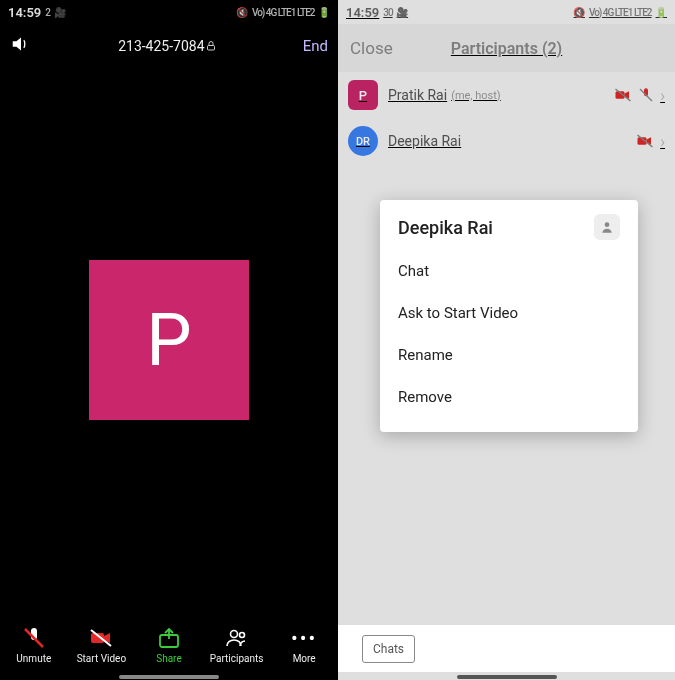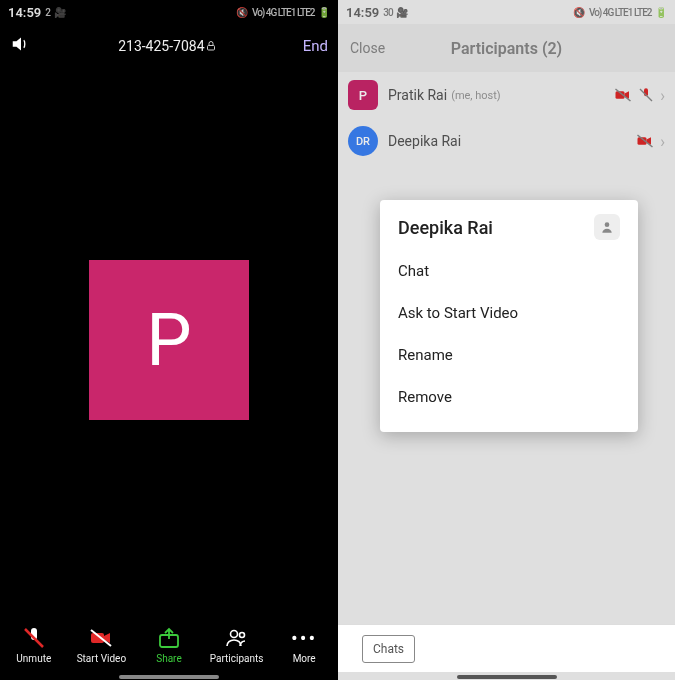--- a/index.html
+++ b/index.html
@@ -8,20 +8,21 @@
     height: 680px;
     display: flex;
     font-family: -apple-system, Roboto, Arial, sans-serif;
     background: #fff;
     overflow: hidden;
   }
   .screen {
     height: 680px;
     position: relative;
     overflow: hidden;
+    text-decoration: underline;
   }
   .screen-left { width: 338px; background: #000; }
   .screen-right { width: 337px; background: #f2f2f2; }
 
   
   .statusbar {
     height: 24px;
     display: flex;
     align-items: center;
     justify-content: space-between;
@@ -108,21 +109,21 @@
     height: 48px;
     display: flex;
     align-items: center;
     justify-content: center;
     position: relative;
     color: #888;
     background: #eaeaea;
   }
   .part-header .close {
     position: absolute; left: 12px;
-    cursor: pointer; font-size: 14px; color: #888;
+    cursor: pointer; font-size: 17px; color: #888;
   }
   .part-header .ptitle { font-size: 16px; font-weight: 600; }
 
   
   .part-list { }
   .part-row {
     height: 46px;
     display: flex;
     align-items: center;
     padding: 0 10px;

